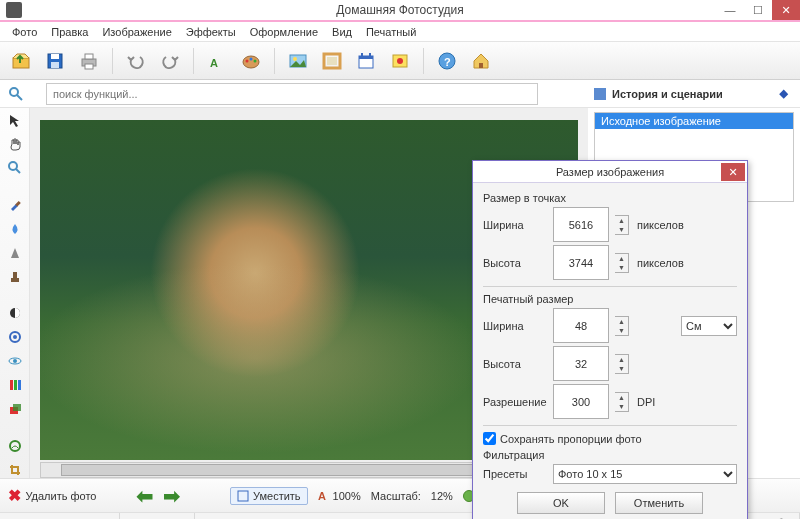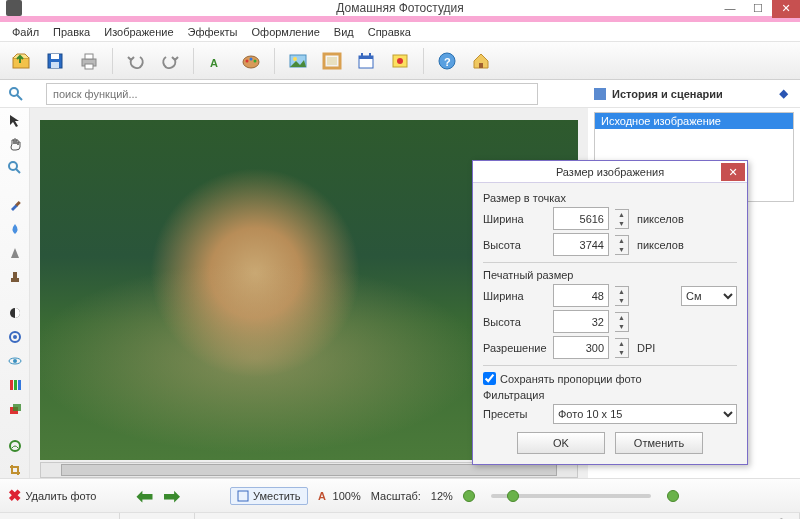--- a/index.html
+++ b/index.html
@@ -1,17 +1,17 @@
 <!DOCTYPE html>
 <html><head>
 <meta charset="utf-8">
 <style>
 *{box-sizing:border-box;margin:0;padding:0;font-family:Tahoma,Arial,sans-serif;font-size:11px;color:#333}
 body{background:#fff;width:800px;height:519px;overflow:hidden;position:relative}
-.titlebar{height:22px;background:#fff;border-bottom:6px solid #f9a8d4;display:flex;align-items:center;position:relative}
+.titlebar{height:22px;background:#fff;border-bottom:2px solid #f9a8d4;display:flex;align-items:center;position:relative}
 .titlebar .app-icon{width:16px;height:16px;margin:0 6px;background:#555;border-radius:2px}
 .titlebar .title{position:absolute;left:0;right:0;text-align:center;font-size:12px;color:#444}
 .win-btns{margin-left:auto;display:flex}
 .win-btn{width:28px;height:20px;display:flex;align-items:center;justify-content:center;color:#555}
 .win-btn.close{background:#c75050;color:#fff}
 .menubar{height:20px;display:flex;align-items:center;padding:0 6px;gap:2px;background:#fff;border-bottom:1px solid #e4e4e4}
 .menubar span{padding:2px 6px}
 .toolbar1{height:38px;display:flex;align-items:center;padding:2px 6px;gap:4px;background:linear-gradient(#fdfdfd,#ececec);border-bottom:1px solid #d0d0d0}
 .tbtn{width:30px;height:30px;border:1px solid transparent;border-radius:3px;display:flex;align-items:center;justify-content:center}
 .tsep{width:1px;height:26px;background:#d6d6d6;margin:0 4px}
@@ -44,21 +44,21 @@
 .slider .knob{position:absolute;left:10%;top:-4px;width:12px;height:12px;border-radius:50%;background:#6ab24a;border:1px solid #4a8a2d}
 .dot{width:12px;height:12px;border-radius:50%;background:#6ab24a;border:1px solid #4a8a2d}
 
 .dialog{position:absolute;left:472px;top:160px;width:276px;border:1px solid #7a6cc7;background:#f4f4f4;box-shadow:2px 2px 6px rgba(0,0,0,.25)}
 .dlg-title{height:22px;background:#fff;border-bottom:1px solid #d4cfe8;display:flex;align-items:center;justify-content:center;position:relative}
 .dlg-title .x{position:absolute;right:2px;top:2px;width:24px;height:18px;background:#c75050;color:#fff;display:flex;align-items:center;justify-content:center}
 .dlg-body{padding:6px 10px}
 .group-label{color:#333;margin:3px 0}
 .frow{display:flex;align-items:center;gap:6px;margin:3px 0}
 .frow .lbl{width:64px}
-.frow input.num{width:56px;height:23px;border:1px solid #aeaeae;text-align:right;padding:0 4px}
+.frow input.num{width:56px;height:35px;border:1px solid #aeaeae;text-align:center;padding:0 4px}
 .spin{width:14px;height:20px;border:1px solid #aeaeae;border-left:none;display:flex;flex-direction:column}
 .spin div{flex:1;font-size:7px;display:flex;align-items:center;justify-content:center;color:#555}
 .unit{margin-left:2px}
 hr{border:none;border-top:1px solid #d0d0d0;margin:6px 0}
 select{height:20px;border:1px solid #aeaeae;background:#fff}
 .dlg-btns{display:flex;justify-content:center;gap:10px;margin:8px 0 4px}
 .dlg-btns button{width:88px;height:22px;border:1px solid #aeaeae;background:linear-gradient(#fff,#e6e6e6)}
 .chk{display:flex;align-items:center;gap:4px;margin:4px 0}
 .arrow-btn{font-size:20px;font-weight:bold}
 svg{display:block}
@@ -70,27 +70,27 @@
   <div class="app-icon"></div>
   <div class="title">Домашняя Фотостудия</div>
   <div class="win-btns">
     <div class="win-btn">―</div>
     <div class="win-btn">☐</div>
     <div class="win-btn close">✕</div>
   </div>
 </div>
 
 <div class="menubar">
-  <span>Файл</span>
+  <span>Фото</span>
   <span>Правка</span>
   <span>Изображение</span>
   <span>Эффекты</span>
   <span>Оформление</span>
   <span>Вид</span>
-  <span>Справка</span>
+  <span>Печатный</span>
 </div>
 
 <div class="toolbar1">
   <div class="tbtn">
       <svg width="20" height="20">
         <rect x="2" y="7" width="16" height="10" fill="#f3c24a" stroke="#b8832a"></rect>
         <path d="M2 7 L6 3 H14 L18 7" fill="#fce38a" stroke="#b8832a"></path>
         <path d="M9 12 L9 5 M6 8 L9 5 L12 8" stroke="#3a8a2d" stroke-width="2" fill="none"></path>
       </svg>
     </div>

